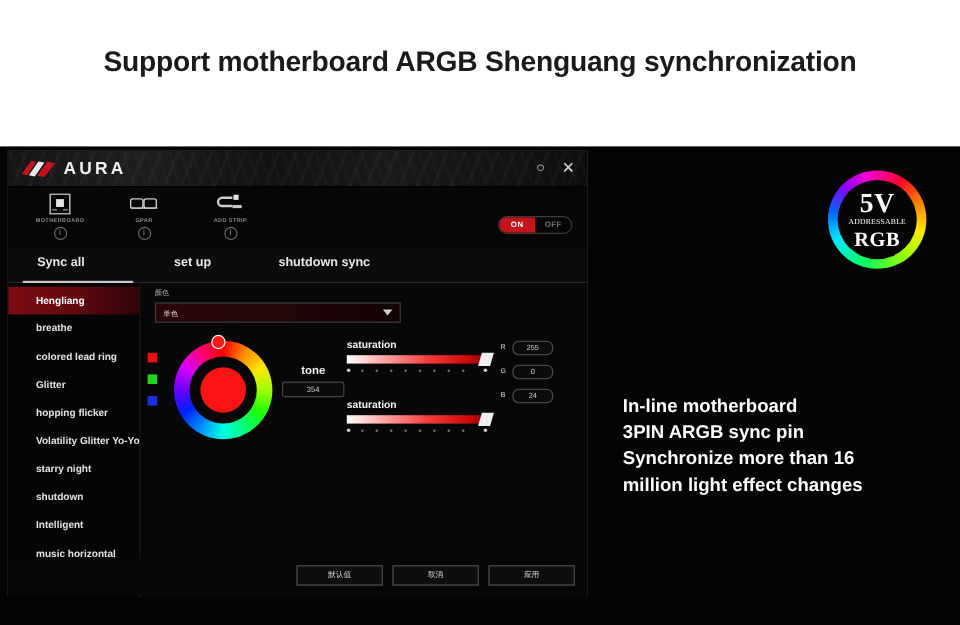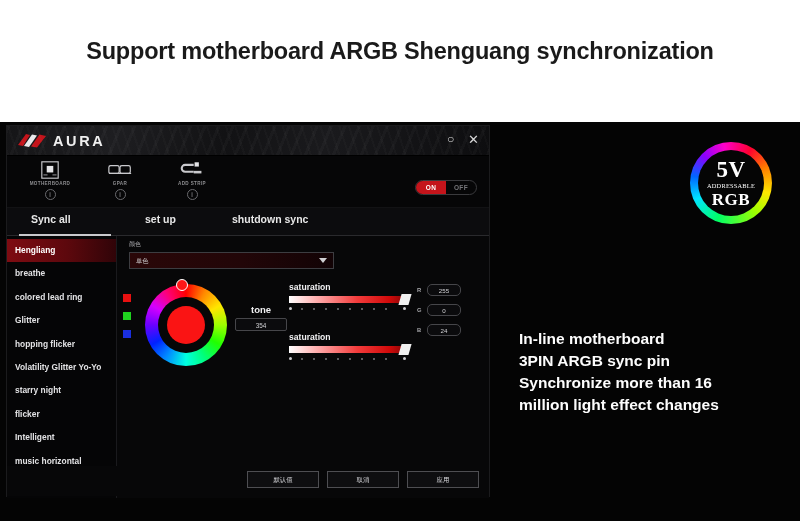--- a/index.html
+++ b/index.html
@@ -117,21 +117,21 @@
 
   
   .appbody { position: relative; height: 262px; width: 100%; background: #070708; }
 
   .sidebar {
     position: absolute; left: 0; top: 0; width: 110px; height: 100%;
     background: #050506; border-right: 1px solid #1a1a1d;
     padding-top: 3px;
   }
   .eff {
-    height: 23.4px; line-height: 23.4px; padding-left: 8px;
+    height: 23.4px; line-height: 23.4px; padding-left: 23px;
     font-size: 8.4px; font-weight: bold; color: #e2e2e4;
     white-space: nowrap; cursor: pointer;
     font-family: "Liberation Sans", sans-serif;
   }
   .eff.sel {
     background: linear-gradient(90deg,#7e0c12 0%, #5d080d 55%, #300408 100%);
     color: #ffffff;
   }
 
   .content { position: absolute; left: 110px; top: 0; right: 0; bottom: 0; }
@@ -339,21 +339,21 @@
       <div class="appbody">
 
         <div class="sidebar">
           <div class="eff sel">Hengliang</div>
           <div class="eff">breathe</div>
           <div class="eff">colored lead ring</div>
           <div class="eff">Glitter</div>
           <div class="eff">hopping flicker</div>
           <div class="eff">Volatility Glitter Yo-Yo</div>
           <div class="eff">starry night</div>
-          <div class="eff">flicker</div>
+          <div class="eff">shutdown</div>
           <div class="eff">Intelligent</div>
           <div class="eff">music horizontal</div>
         </div>
 
         <div class="content">
 
           <div class="fieldlabel">颜色</div>
           <div class="dropdown">
             <span class="dval">单色</span>
             <span class="caret"></span>

